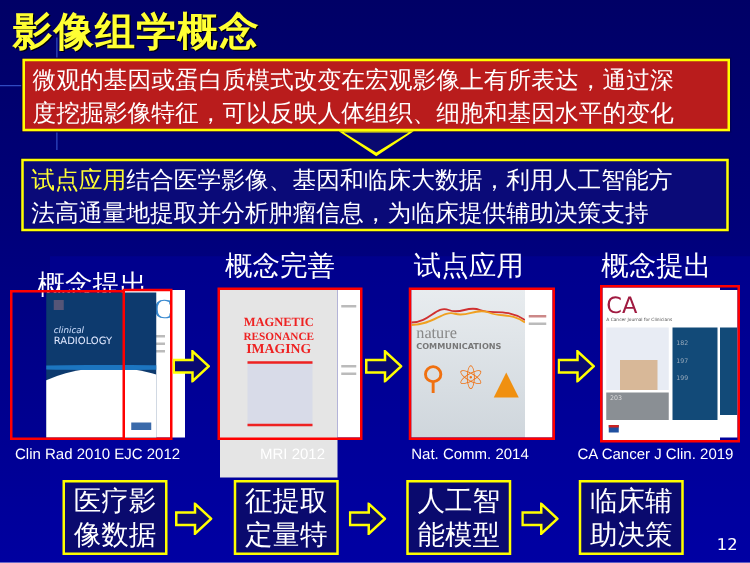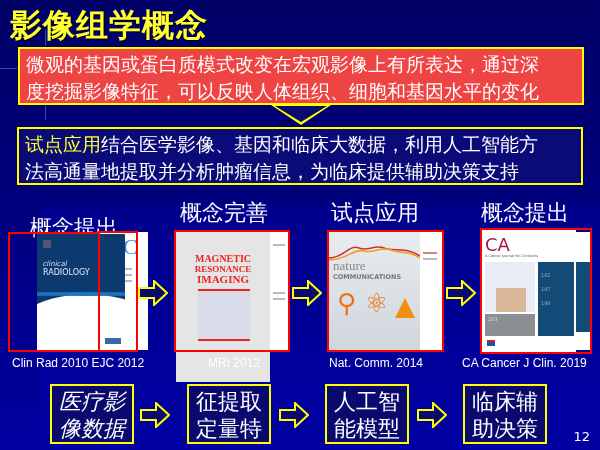--- a/index.html
+++ b/index.html
@@ -16,21 +16,21 @@
   }
   .deco-v { position: absolute; left: 45px; top: 30px; width: 1px; height: 90px; background: #3b5bd6; opacity: .8; }
   .deco-h { position: absolute; left: 0; top: 68px; width: 60px; height: 1px; background: #3b5bd6; opacity: .8; }
 
   .title {
     position: absolute; left: 10px; top: 4px;
     font-size: 32px; font-weight: bold; color: #ffff33; letter-spacing: 1px;
     text-shadow: 1px 1px 0 #000;
   }
   .box {
-    position: absolute; border: 2px solid #ffff00; background: #ef4444;
+    position: absolute; border: 2px solid #ffff00; background: #b91c1c;
     color: #fff; font-size: 19px; line-height: 27px; padding: 2px 6px;
     box-shadow: 0 0 0 1px #000055;
   }
   .box1 { left: 18px; top: 47px; width: 566px; height: 58px; }
   .box2 { left: 17px; top: 127px; width: 566px; height: 58px; background: #0a0a78; }
   .hl { color: #ffff33; }
 
   .tri {
     position: absolute; left: 271px; top: 105px; width: 0; height: 0;
     border-left: 30px solid transparent; border-right: 30px solid transparent;
@@ -170,21 +170,21 @@
   </div>
   <div style="position:absolute;left:5px;top:110px;width:8px;height:6px;background:#2050a0;border-top:2px solid #c22;"></div>
 </div>
 <div class="cover-frame" style="left:480px;top:228px;width:112px;height:126px;"></div>
 
 <div class="caption" style="left:12px;">Clin Rad 2010  EJC 2012</div>
 <div class="caption" style="left:208px;">MRI 2012</div>
 <div class="caption" style="left:329px;">Nat. Comm. 2014</div>
 <div class="caption" style="left:462px;">CA Cancer J Clin. 2019</div>
 
-<div class="flow-box" style="left:50px;font-style:italic;">
+<div class="flow-box" style="left:50px;">
   <div>医疗影</div>
   <div>像数据</div>
 </div>
 <svg class="arrow" style="left:140px;top:402px;" viewBox="0 0 30 26">
   <polygon points="1,8 16,8 16,1 29,13 16,25 16,18 1,18" fill="#0a0a70" stroke="#ffff00" stroke-width="2"></polygon>
 </svg>
 <div class="flow-box" style="left:187px;">
   <div>征提取</div>
   <div>定量特</div>
 </div>

